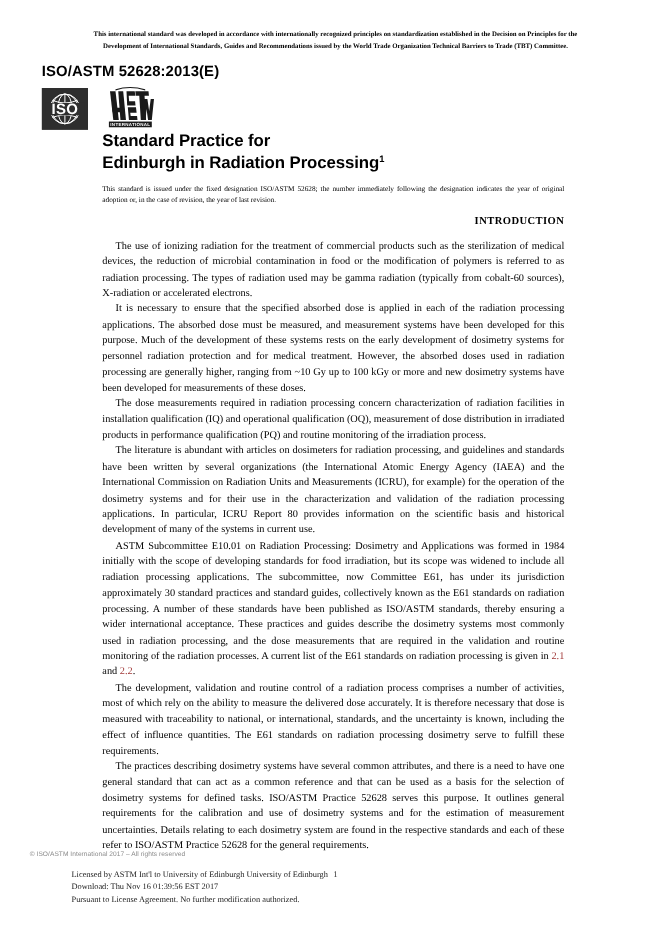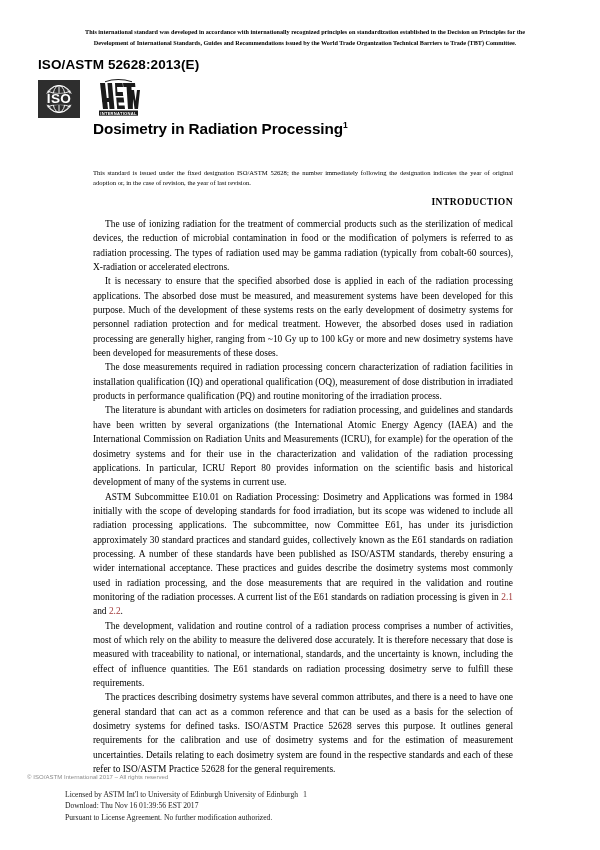--- a/index.html
+++ b/index.html
@@ -228,21 +228,22 @@
           <path d="M9 2.2 Q22 -2 36 2.2 L36 3.2 Q22 -1 9 3.2 Z"></path>
         </g>
         <rect x="3" y="31.5" width="39" height="5.2" fill="#1a1a1a"></rect>
         <text x="22.5" y="35.6" text-anchor="middle" font-family="Liberation Sans, sans-serif" font-size="4.1" font-weight="bold" fill="#ffffff" letter-spacing="0.25">INTERNATIONAL</text>
       </svg>
     </div>
 
   </div>
 
   <div class="title-block">
-    <div class="title-line"><span>Dosimetry in Radiation Processing</span><sup>1</sup></div>
+    <div class="title-line">Standard Practice for</div>
+    <div class="title-line"><span>Edinburgh in Radiation Processing</span><sup>1</sup></div>
   </div>
 
   <div class="issued-note">This standard is issued under the fixed designation ISO/ASTM 52628; the number immediately following the designation indicates the year of original adoption or, in the case of revision, the year of last revision.</div>
 
   <div class="intro-heading">INTRODUCTION</div>
 
   <div class="body-text" id="intro-body">
       <p>The use of ionizing radiation for the treatment of commercial products such as the sterilization of medical devices, the reduction of microbial contamination in food or the modification of polymers is referred to as radiation processing. The types of radiation used may be gamma radiation (typically from cobalt-60 sources), X-radiation or accelerated electrons.</p>
       <p>It is necessary to ensure that the specified absorbed dose is applied in each of the radiation processing applications. The absorbed dose must be measured, and measurement systems have been developed for this purpose. Much of the development of these systems rests on the early development of dosimetry systems for personnel radiation protection and for medical treatment. However, the absorbed doses used in radiation processing are generally higher, ranging from ~10 Gy up to 100 kGy or more and new dosimetry systems have been developed for measurements of these doses.</p>
       <p>The dose measurements required in radiation processing concern characterization of radiation facilities in installation qualification (IQ) and operational qualification (OQ), measurement of dose distribution in irradiated products in performance qualification (PQ) and routine monitoring of the irradiation process.</p>

